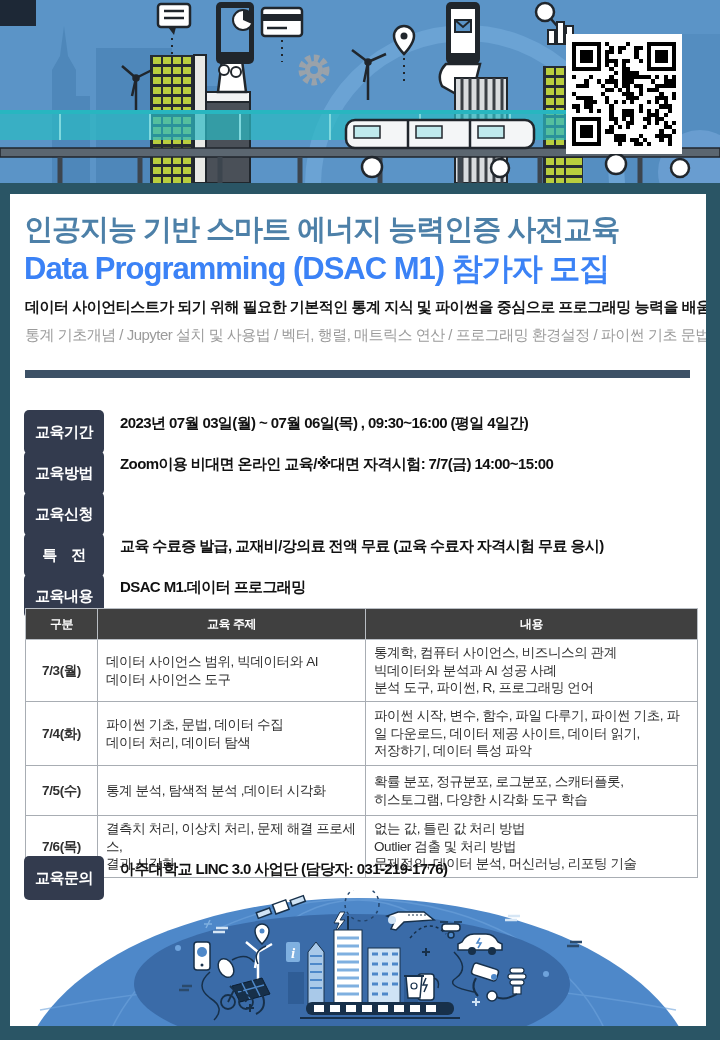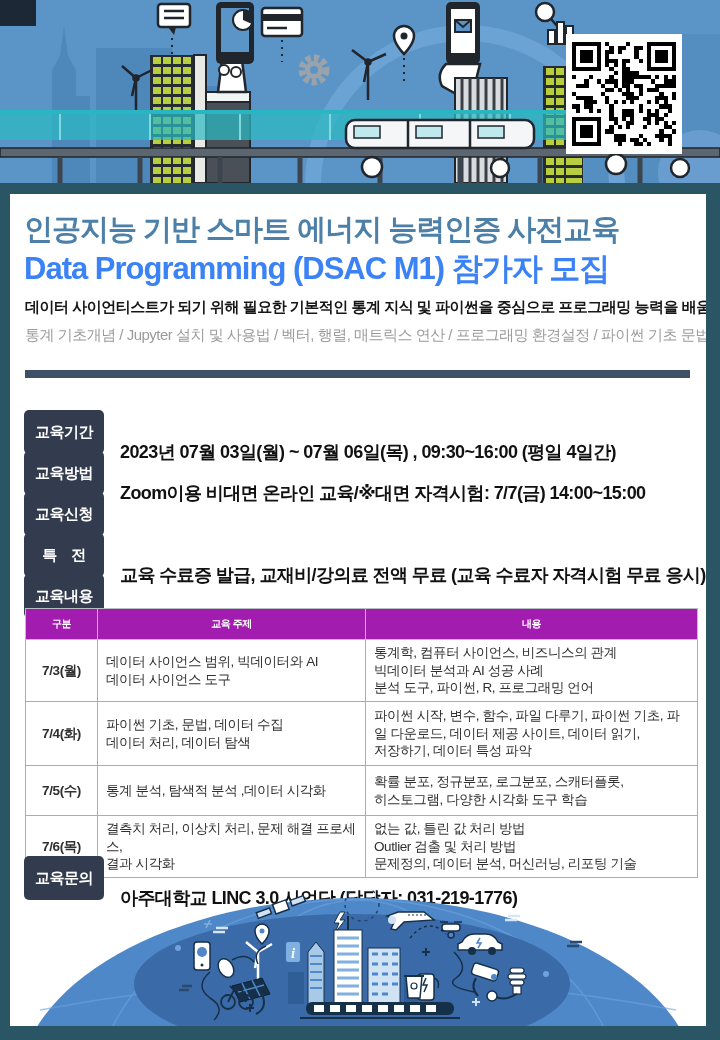--- a/index.html
+++ b/index.html
@@ -33,28 +33,28 @@
     position:absolute;left:15px;top:176px;width:665px;height:8px;background:#3d5166;
   }
   .info-row{position:absolute;left:14px;width:672px;height:27px;}
   .info-row .badge{
     position:absolute;left:0;top:0;width:80px;height:44px;
     background:#333b4e;border-radius:5px;color:#fff;font-size:15px;font-weight:bold;
     display:flex;align-items:center;justify-content:center;white-space:pre;letter-spacing:-0.5px;
   }
   .info-row .info-text{
     position:absolute;left:96px;top:0;height:27px;display:flex;align-items:center;
-    font-size:18px;font-weight:bold;color:#111;letter-spacing:-0.6px;white-space:nowrap;margin-top:28px;
+    font-size:15px;font-weight:bold;color:#111;letter-spacing:-0.6px;white-space:nowrap;
   }
   table.schedule{
     position:absolute;left:15px;top:414px;width:672px;
     border-collapse:collapse;table-layout:fixed;
   }
   table.schedule th{
-    background:#a21caf;color:#fff;font-size:10px;font-weight:bold;
+    background:#404040;color:#fff;font-size:12px;font-weight:bold;
     border:1px solid #b9bec4;height:30px;padding:0;letter-spacing:-0.5px;
   }
   table.schedule td{
     border:1px solid #a8adb3;font-size:13.5px;color:#303030;
     padding:4px 8px;vertical-align:middle;letter-spacing:-0.4px;line-height:1.3;
   }
   td.date-cell{text-align:center;font-weight:bold;font-size:15px;color:#111;padding:4px 2px;margin-top:37px;}
   .cell-pre{white-space:pre-line;}
   .contact-row{top:662px;}
   .dome{position:absolute;left:0;top:696px;width:696px;height:136px;}
@@ -438,21 +438,21 @@
           <th>교육 주제</th>
           <th>내용</th>
         </tr>
       </thead>
       <tbody>
         <tr style="height:62px">
           <td class="date-cell">7/3(월)</td>
           <td class="cell-pre">데이터 사이언스 범위, 빅데이터와 AI
 데이터 사이언스 도구</td>
           <td class="cell-pre">통계학, 컴퓨터 사이언스, 비즈니스의 관계
-빅데이터 분석과 AI 성공 사례
+빅데이터와 분석과 AI 성공 사례
 분석 도구, 파이썬, R, 프로그래밍 언어</td>
         </tr>
         <tr style="height:64px">
           <td class="date-cell">7/4(화)</td>
           <td class="cell-pre">파이썬 기초, 문법, 데이터 수집
 데이터 처리, 데이터 탐색</td>
           <td class="cell-pre">파이썬 시작, 변수, 함수, 파일 다루기, 파이썬 기초, 파일 다운로드, 데이터 제공 사이트, 데이터 읽기,
 저장하기, 데이터 특성 파악</td>
         </tr>
         <tr style="height:50px">

